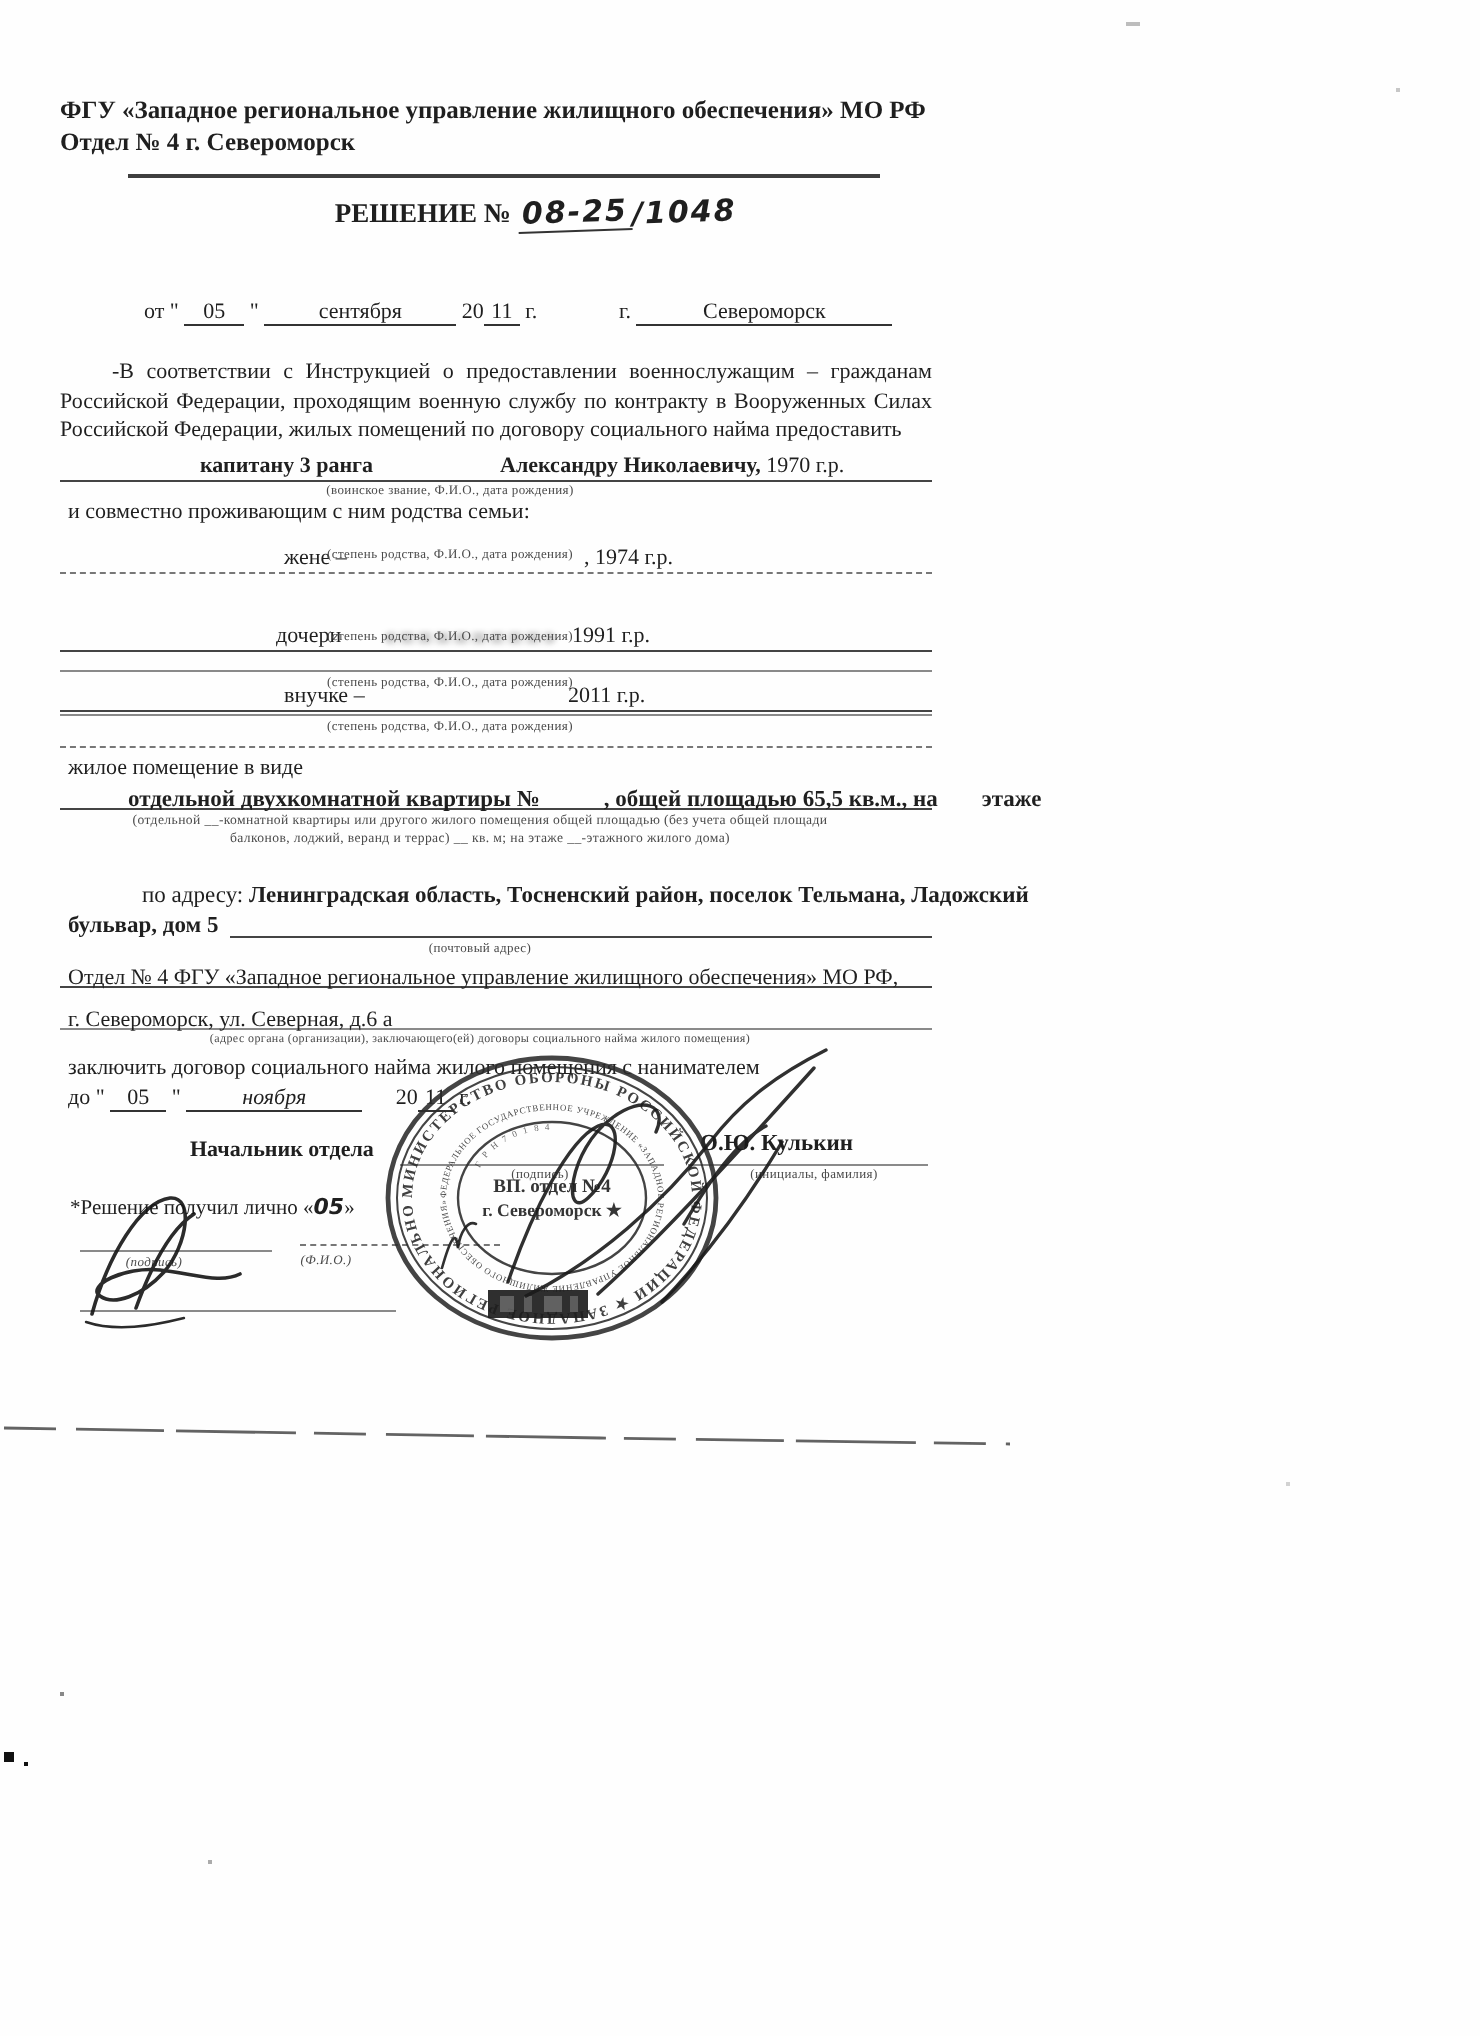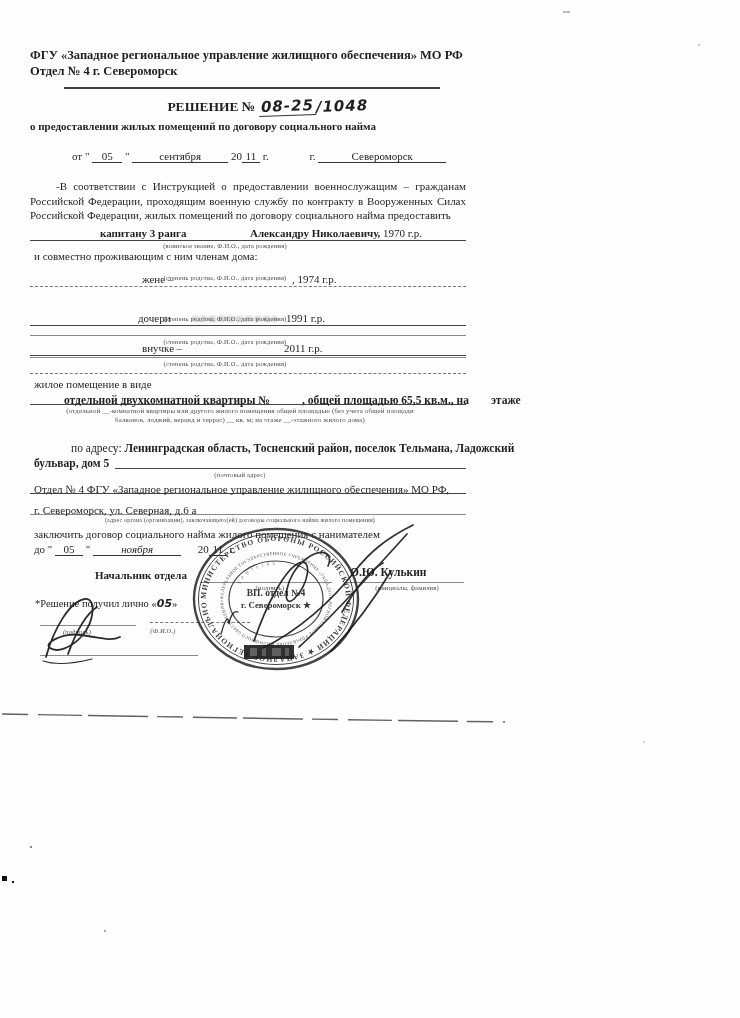--- a/index.html
+++ b/index.html
@@ -42,21 +42,20 @@
 <div class="page">
 
   <div class="abs ctr b" style="left:30px;top:48px;width:436px;font-size:12.5px;">ФГУ «Западное региональное управление жилищного обеспечения» МО РФ</div>
   <div class="abs ctr b" style="left:30px;top:64px;width:436px;font-size:12.5px;">Отдел № 4 г. Североморск</div>
   <div class="abs hr-thick" style="left:64px;top:87px;width:376px;"></div>
 
   <div class="abs" style="left:30px;top:97px;width:436px;text-align:center;padding-left:40px;box-sizing:border-box;">
     <span class="b" style="font-size:13.5px;">РЕШЕНИЕ №</span>
     <span class="hand" style="border-bottom:1px solid #333;padding:0 2px;">08-25</span><span class="hand">/1048</span>
   </div>
-  <div class="abs ctr b" style="left:30px;top:120px;width:436px;font-size:11px;">о предоставлении жилых помещений по договору социального найма</div>
 
   <div class="abs t11" style="left:72px;top:150px;white-space:nowrap;">
     <span>от "</span>
     <span class="u" style="width:30px;">05</span>
     <span>"</span>
     <span class="u" style="width:96px;">сентября</span>
     <span>20</span><span class="u" style="width:18px;">11</span>
     <span>г.</span>
     <span style="margin-left:38px;">г.</span>
     <span class="u" style="width:128px;">Североморск</span>
@@ -64,21 +63,21 @@
 
   <div class="abs t11" style="left:30px;top:179px;width:436px;text-align:justify;line-height:14.6px;text-indent:26px;">-В соответствии с Инструкцией о предоставлении военнослужащим – гражданам Российской Федерации, проходящим военную службу по контракту в Вооруженных Силах Российской Федерации, жилых помещений по договору социального найма предоставить</div>
 
   <div class="abs row line-solid" style="left:30px;top:227px;">
     <span class="b" style="position:absolute;left:70px;font-size:11px;">капитану 3 ранга</span>
     <span style="position:absolute;left:220px;font-size:11px;"><span class="b">Александру Николаевичу,</span>
       <span>1970 г.р.</span></span>
   </div>
   <div class="abs cap" style="left:30px;top:242px;width:390px;">(воинское звание, Ф.И.О., дата рождения)</div>
 
-  <div class="abs t11" style="left:34px;top:250px;">и совместно проживающим с ним членам дома:</div>
+  <div class="abs t11" style="left:34px;top:250px;">и совместно проживающим с ним родства семьи:</div>
 
   <div class="abs row line-dot" style="left:30px;top:259px;">
     <span class="rel">жене –</span>
     <span class="inf" style="left:262px;">, 1974 г.р.</span>
   </div>
   <div class="abs cap" style="left:30px;top:274px;width:390px;">(степень родства, Ф.И.О., дата рождения)</div>
 
   <div class="abs row line-solid" style="left:30px;top:284px;">
     <span class="rel" style="left:108px;">дочери</span>
     <span class="blur-name" style="position:absolute;left:162px;top:4px;"></span>

